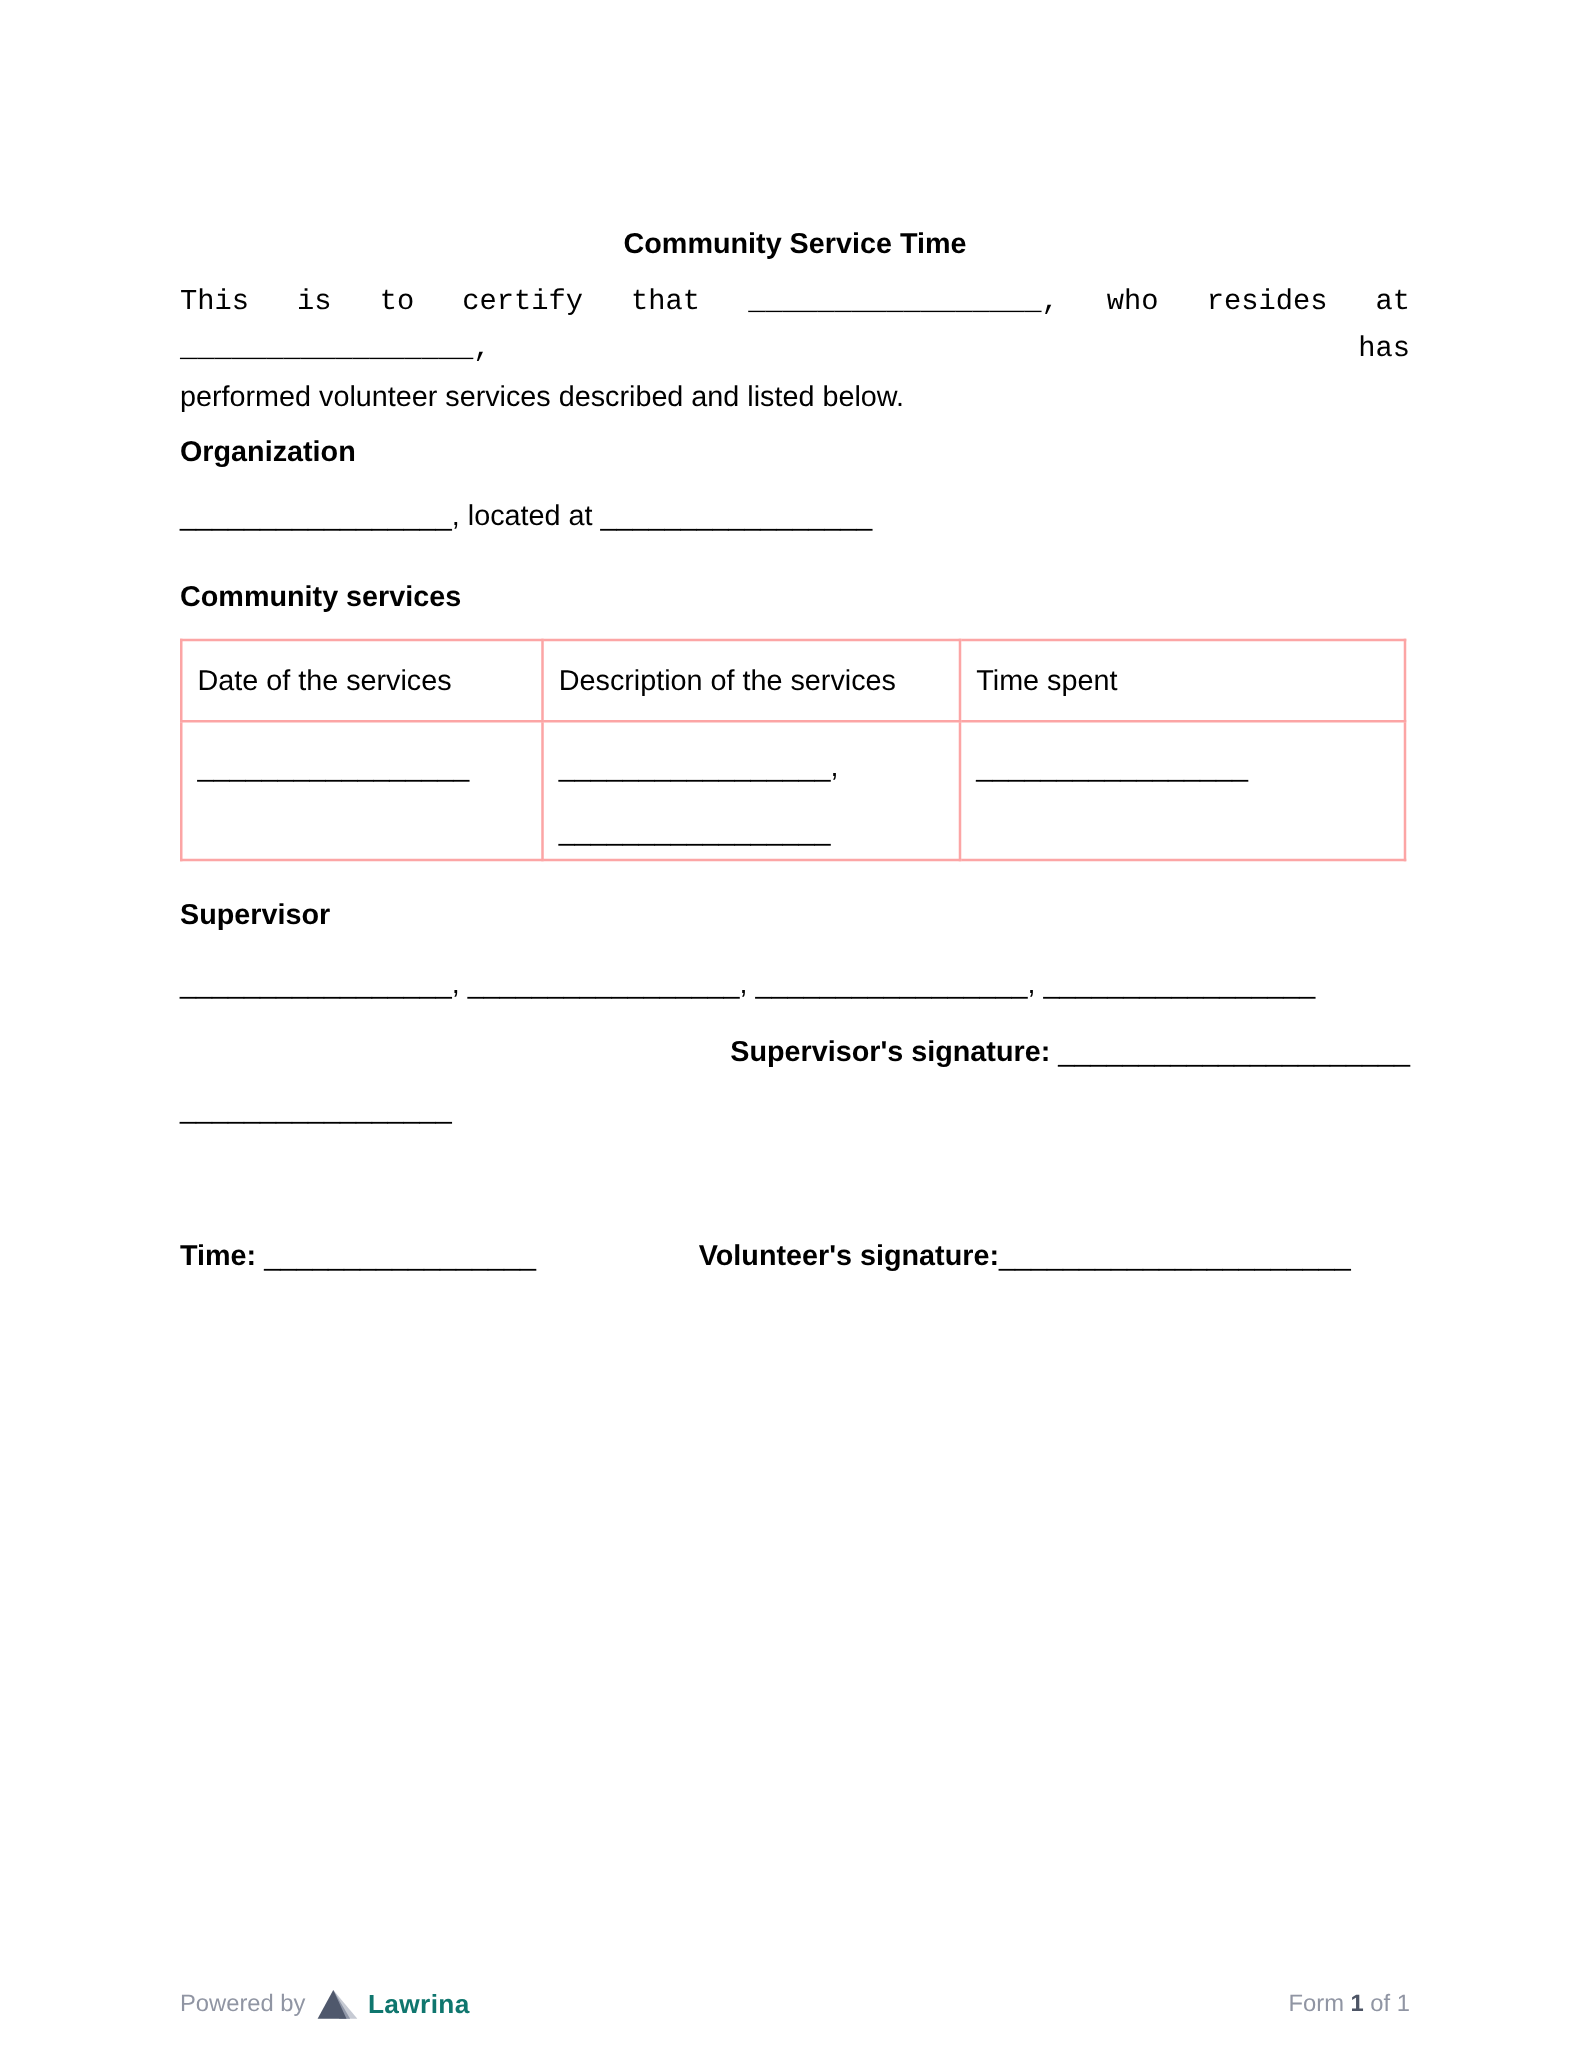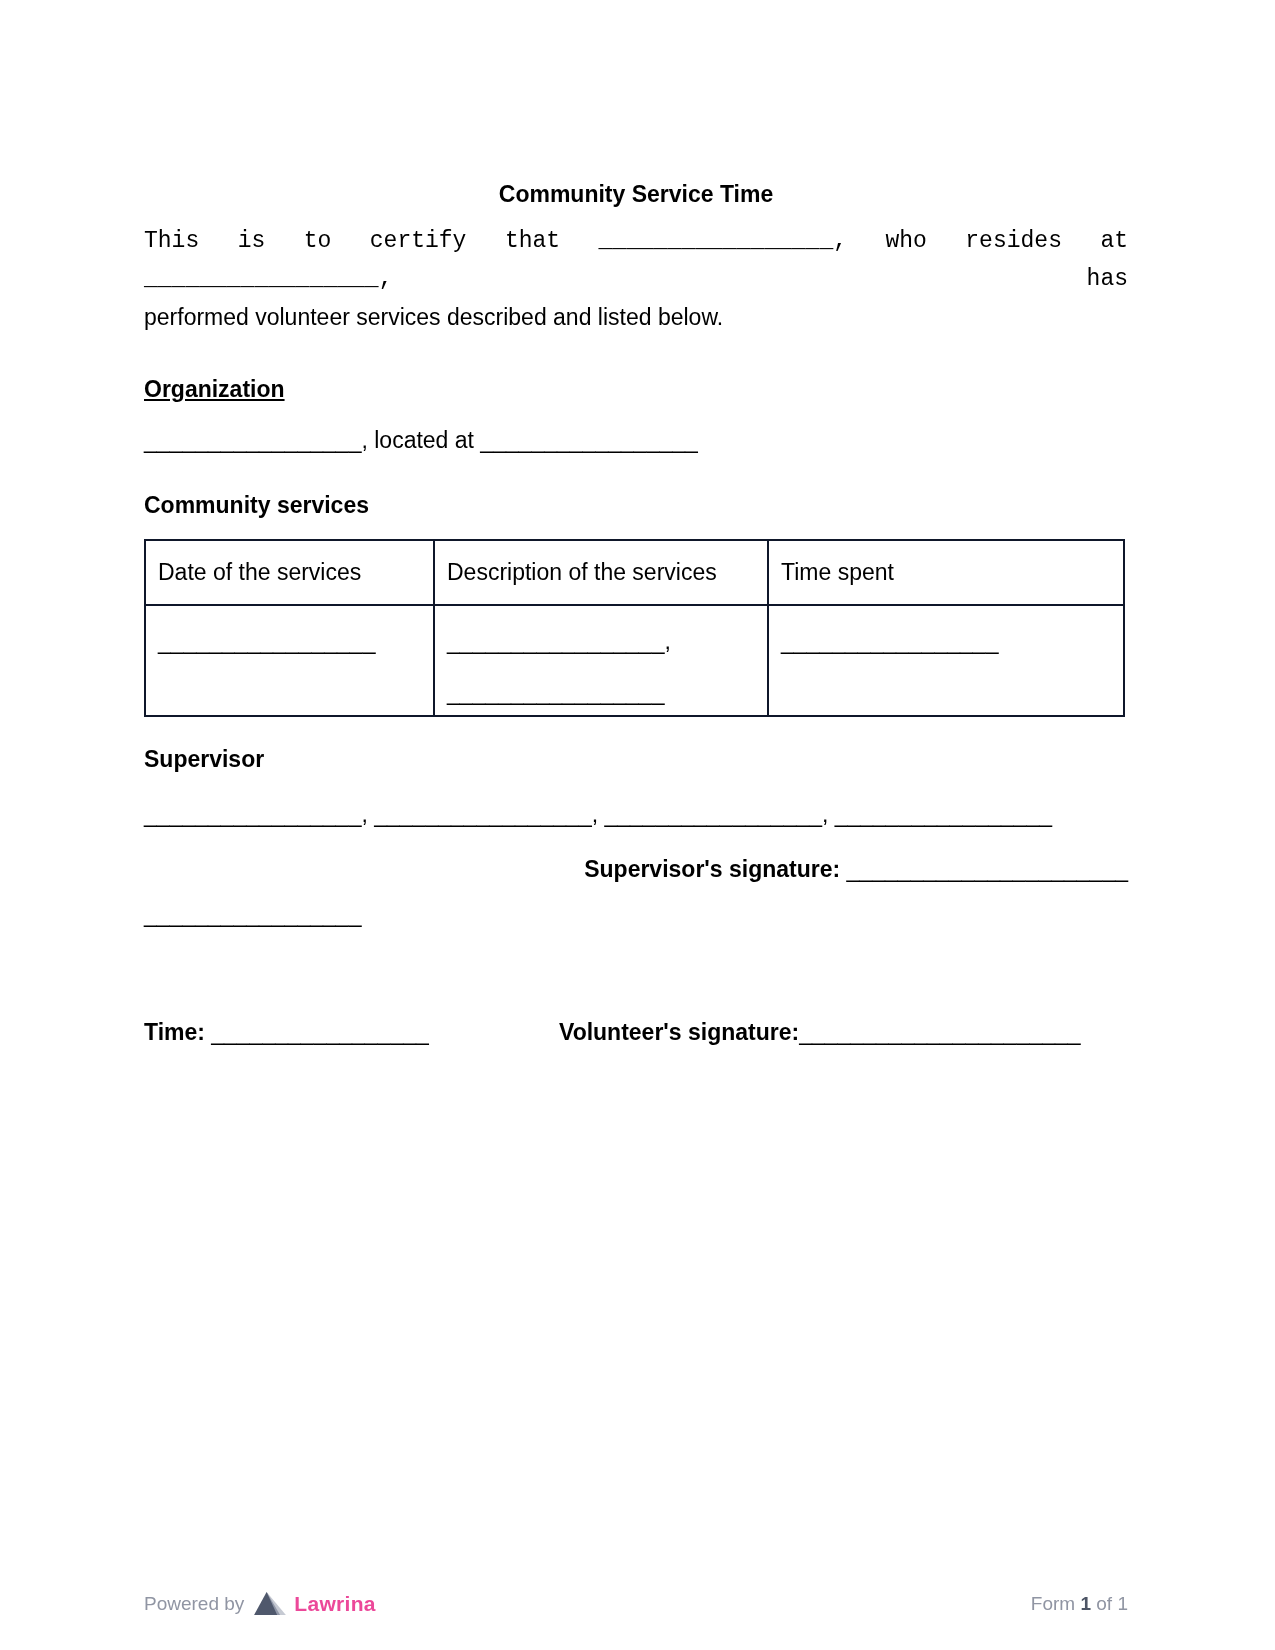--- a/index.html
+++ b/index.html
@@ -27,31 +27,31 @@
     line-height: 38px;
     font-weight: 700;
   }
   .intro-line1 {
     margin-top: 9px;
     text-align: justify;
     text-align-last: justify;
     font-family: Liberation Mono, monospace;
   }
   .intro-line2 { margin-top: 0; }
-  .org-heading { margin-top: 34px; text-decoration: underline; }
+  .org-heading { margin-top: 6px; }
   .org-line { margin-top: 13px; }
   .cs-heading { margin-top: 27px; }
   table.services {
     margin-top: 15px;
     border-collapse: collapse;
     width: 979px;
     table-layout: fixed;
   }
   table.services td {
-    border: 2px solid #0f172a;
+    border: 2px solid #fca5a5;
     vertical-align: top;
     font-size: 23px;
     line-height: 38px;
     padding: 12px 12px 13px 12px;
   }
   table.services tr.body-row td { padding: 16px 12px 4px 12px; }
   .cell-line2 { margin-top: 13px; }
   .supervisor-heading { margin-top: 23px; }
   .supervisor-line { margin-top: 17px; }
   .supervisor-sig { margin-top: 17px; text-align: right; }
@@ -68,21 +68,21 @@
     font-size: 19px;
     line-height: 24px;
     color: #9095a3;
     justify-content: space-between;
   }
   .footer .powered-by { margin-right: 9px; }
   .footer .logo { width: 33px; height: 27px; margin-right: 8px; flex: 0 0 auto; }
   .footer .brand {
     font-weight: 700;
     font-size: 21px;
-    color: #ec4899;
+    color: #0f766e;
     letter-spacing: 0.3px;
   }
   .footer .pager { margin-left: auto; color: #9095a3; }
   .footer .pager .num { font-weight: 700; color: #4d5565; }
 </style>
 </head>
 <body>
 
 <div class="page">
   <div class="content">

